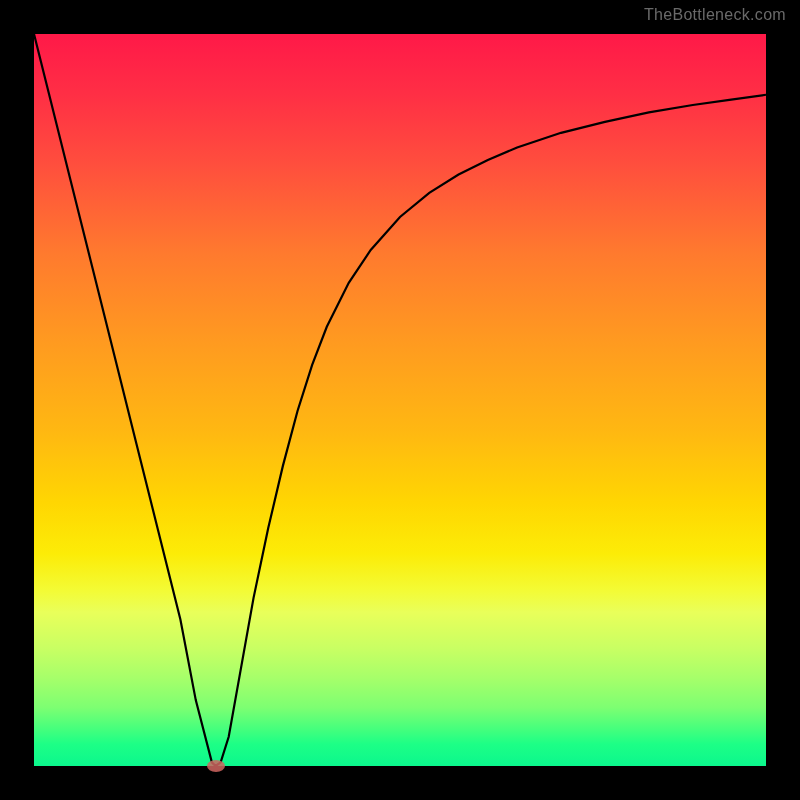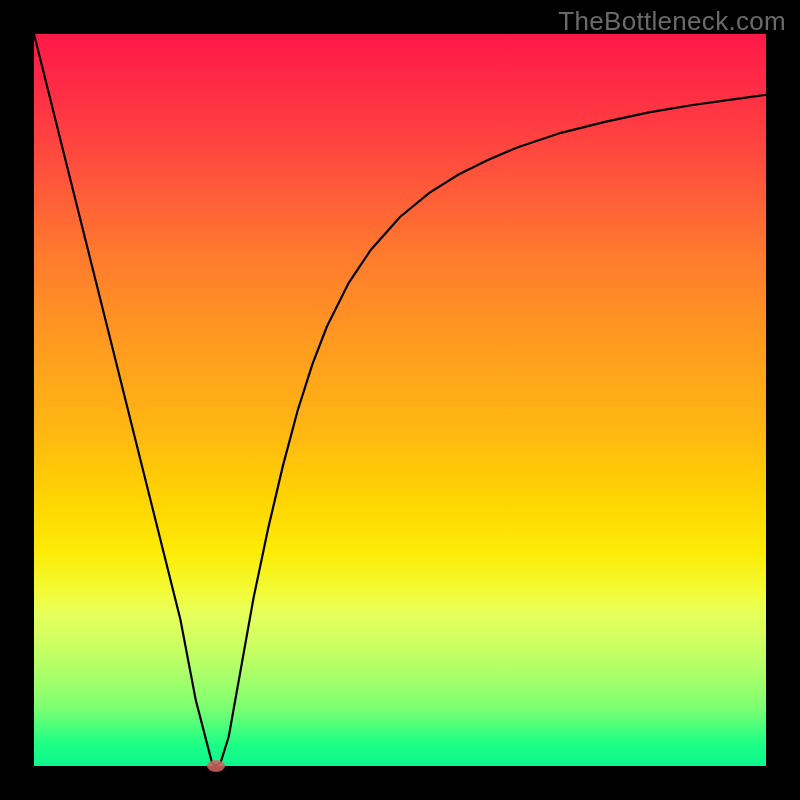--- a/index.html
+++ b/index.html
@@ -15,21 +15,21 @@
     position: relative;
     width: 800px;
     height: 800px;
     background: #000;
   }
   .watermark {
     position: absolute;
     top: 6px;
     right: 14px;
     color: #6a6a6a;
-    font-size: 26px;
+    font-size: 16px;
     font-weight: 500;
     letter-spacing: 0.3px;
     z-index: 5;
   }
   .plot-area {
     position: absolute;
     left: 34px;
     top: 34px;
     width: 732px;
     height: 732px;

